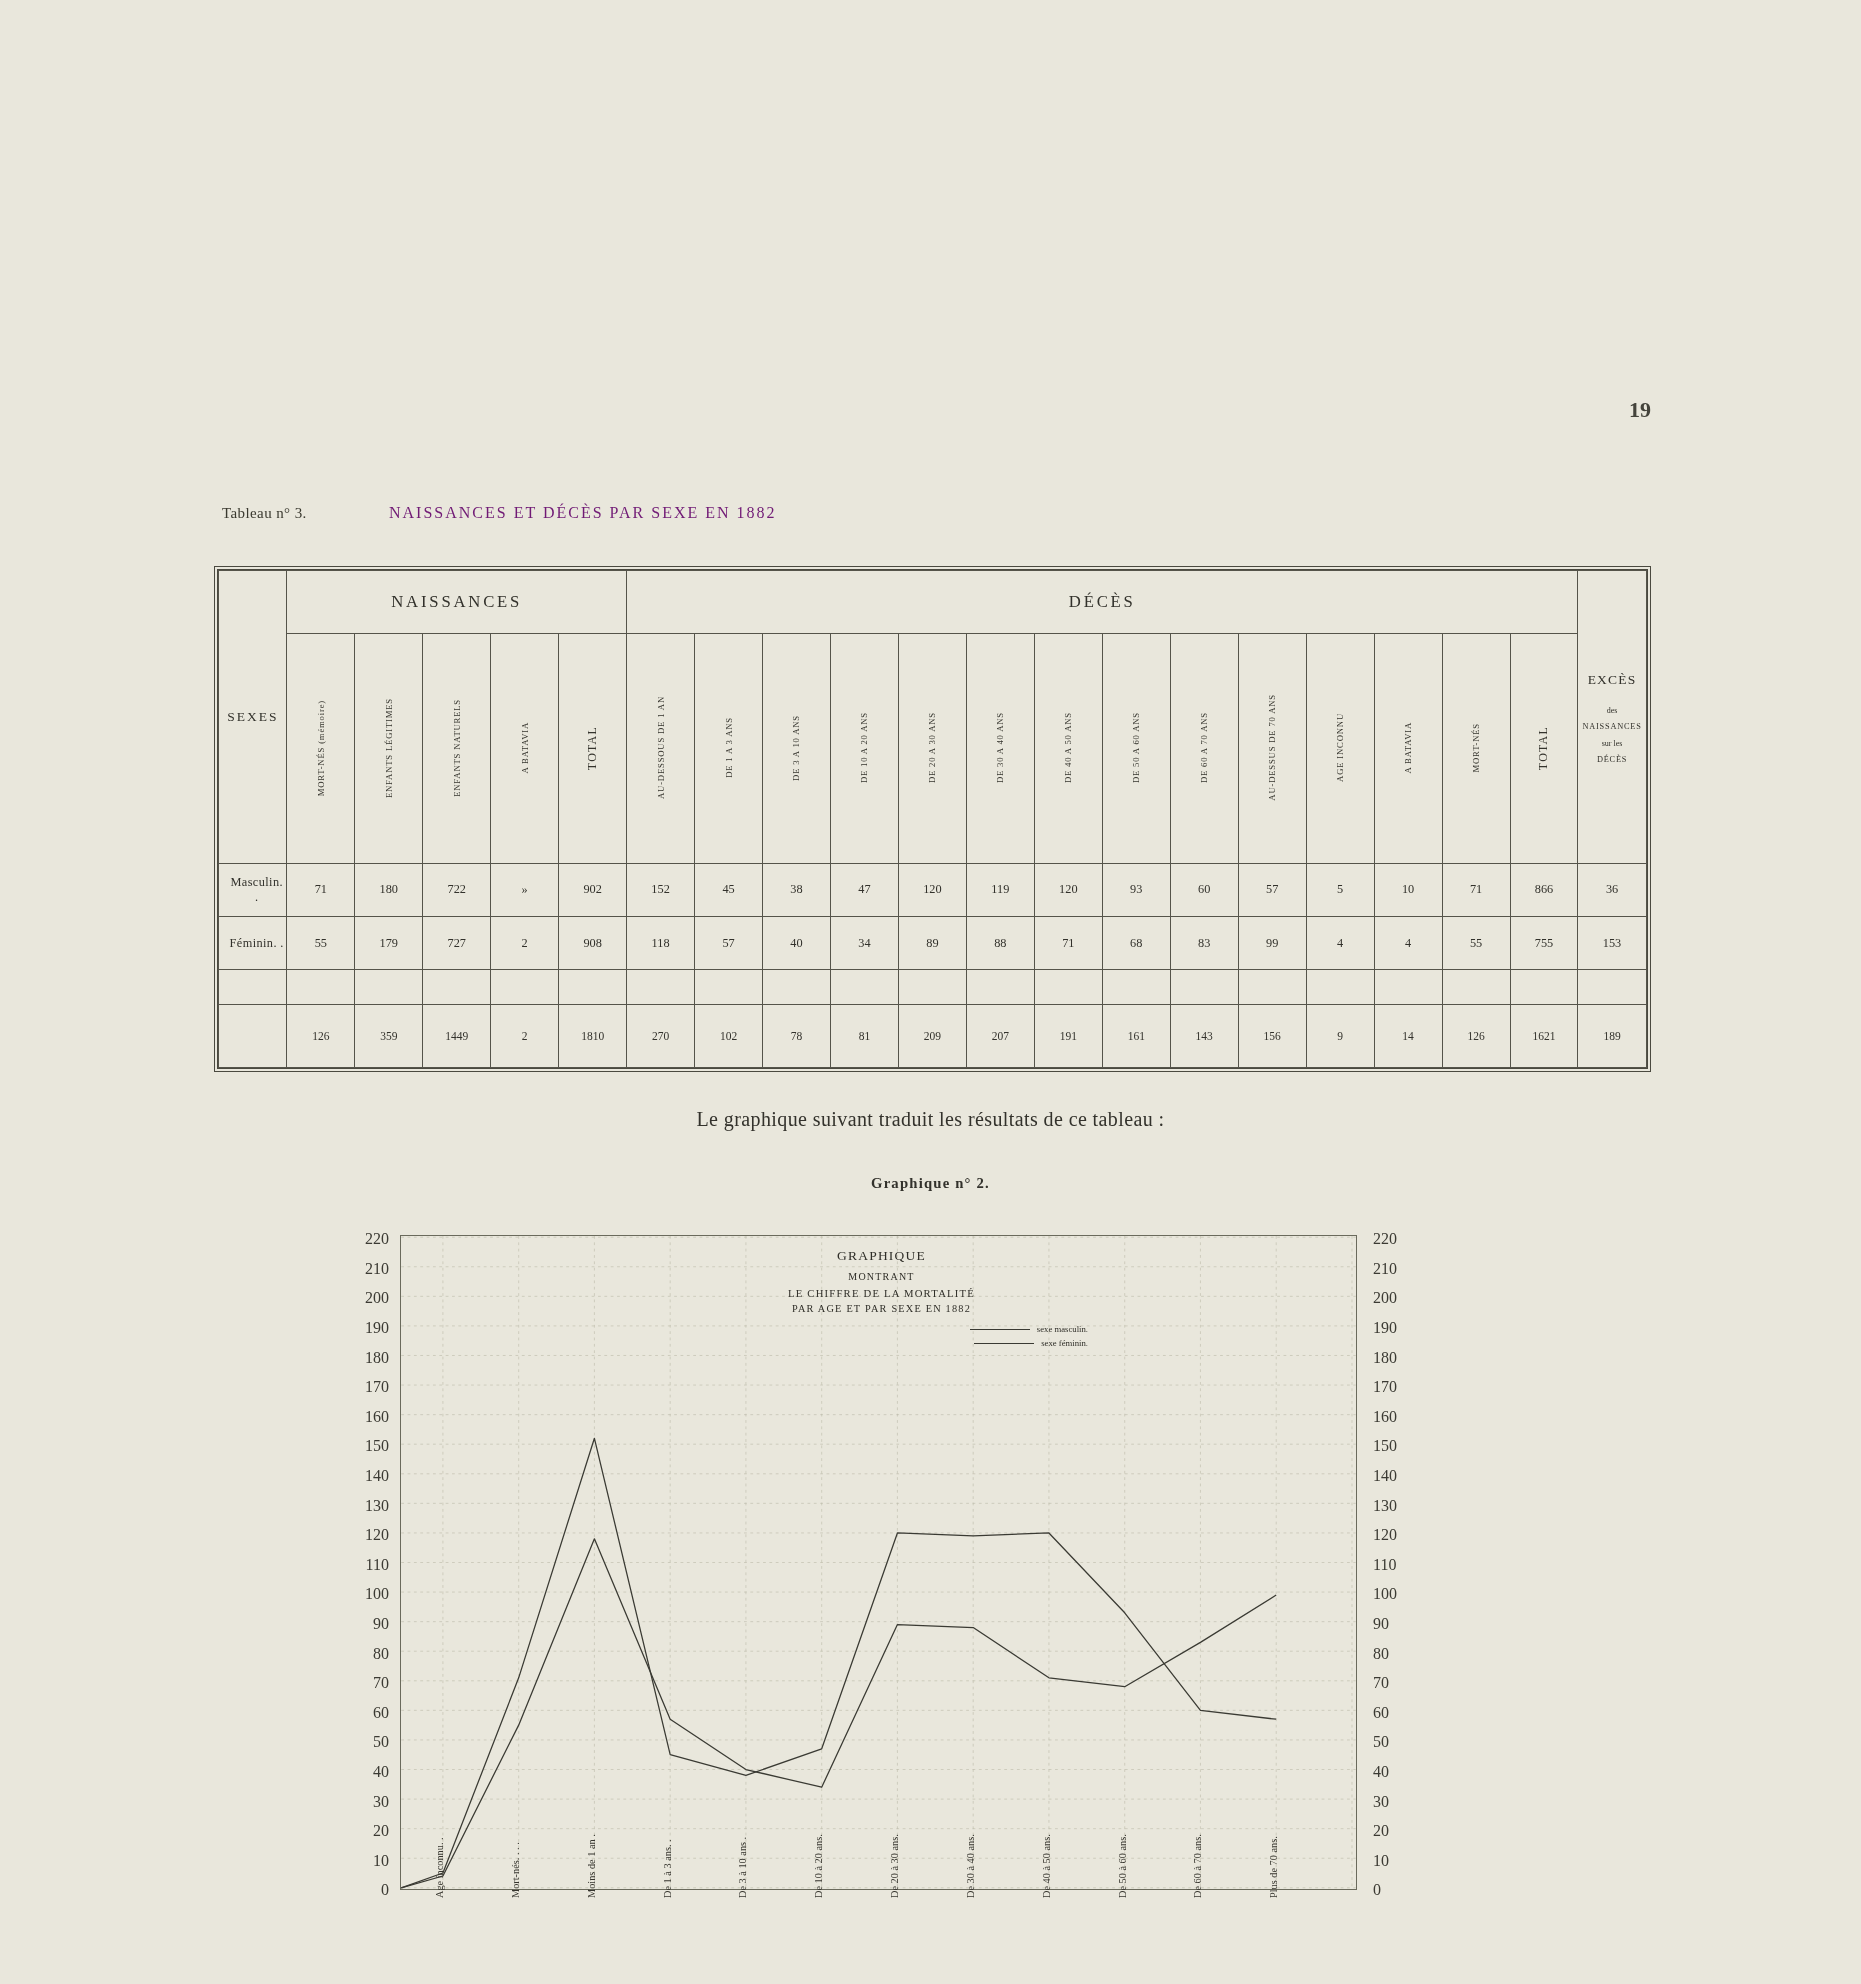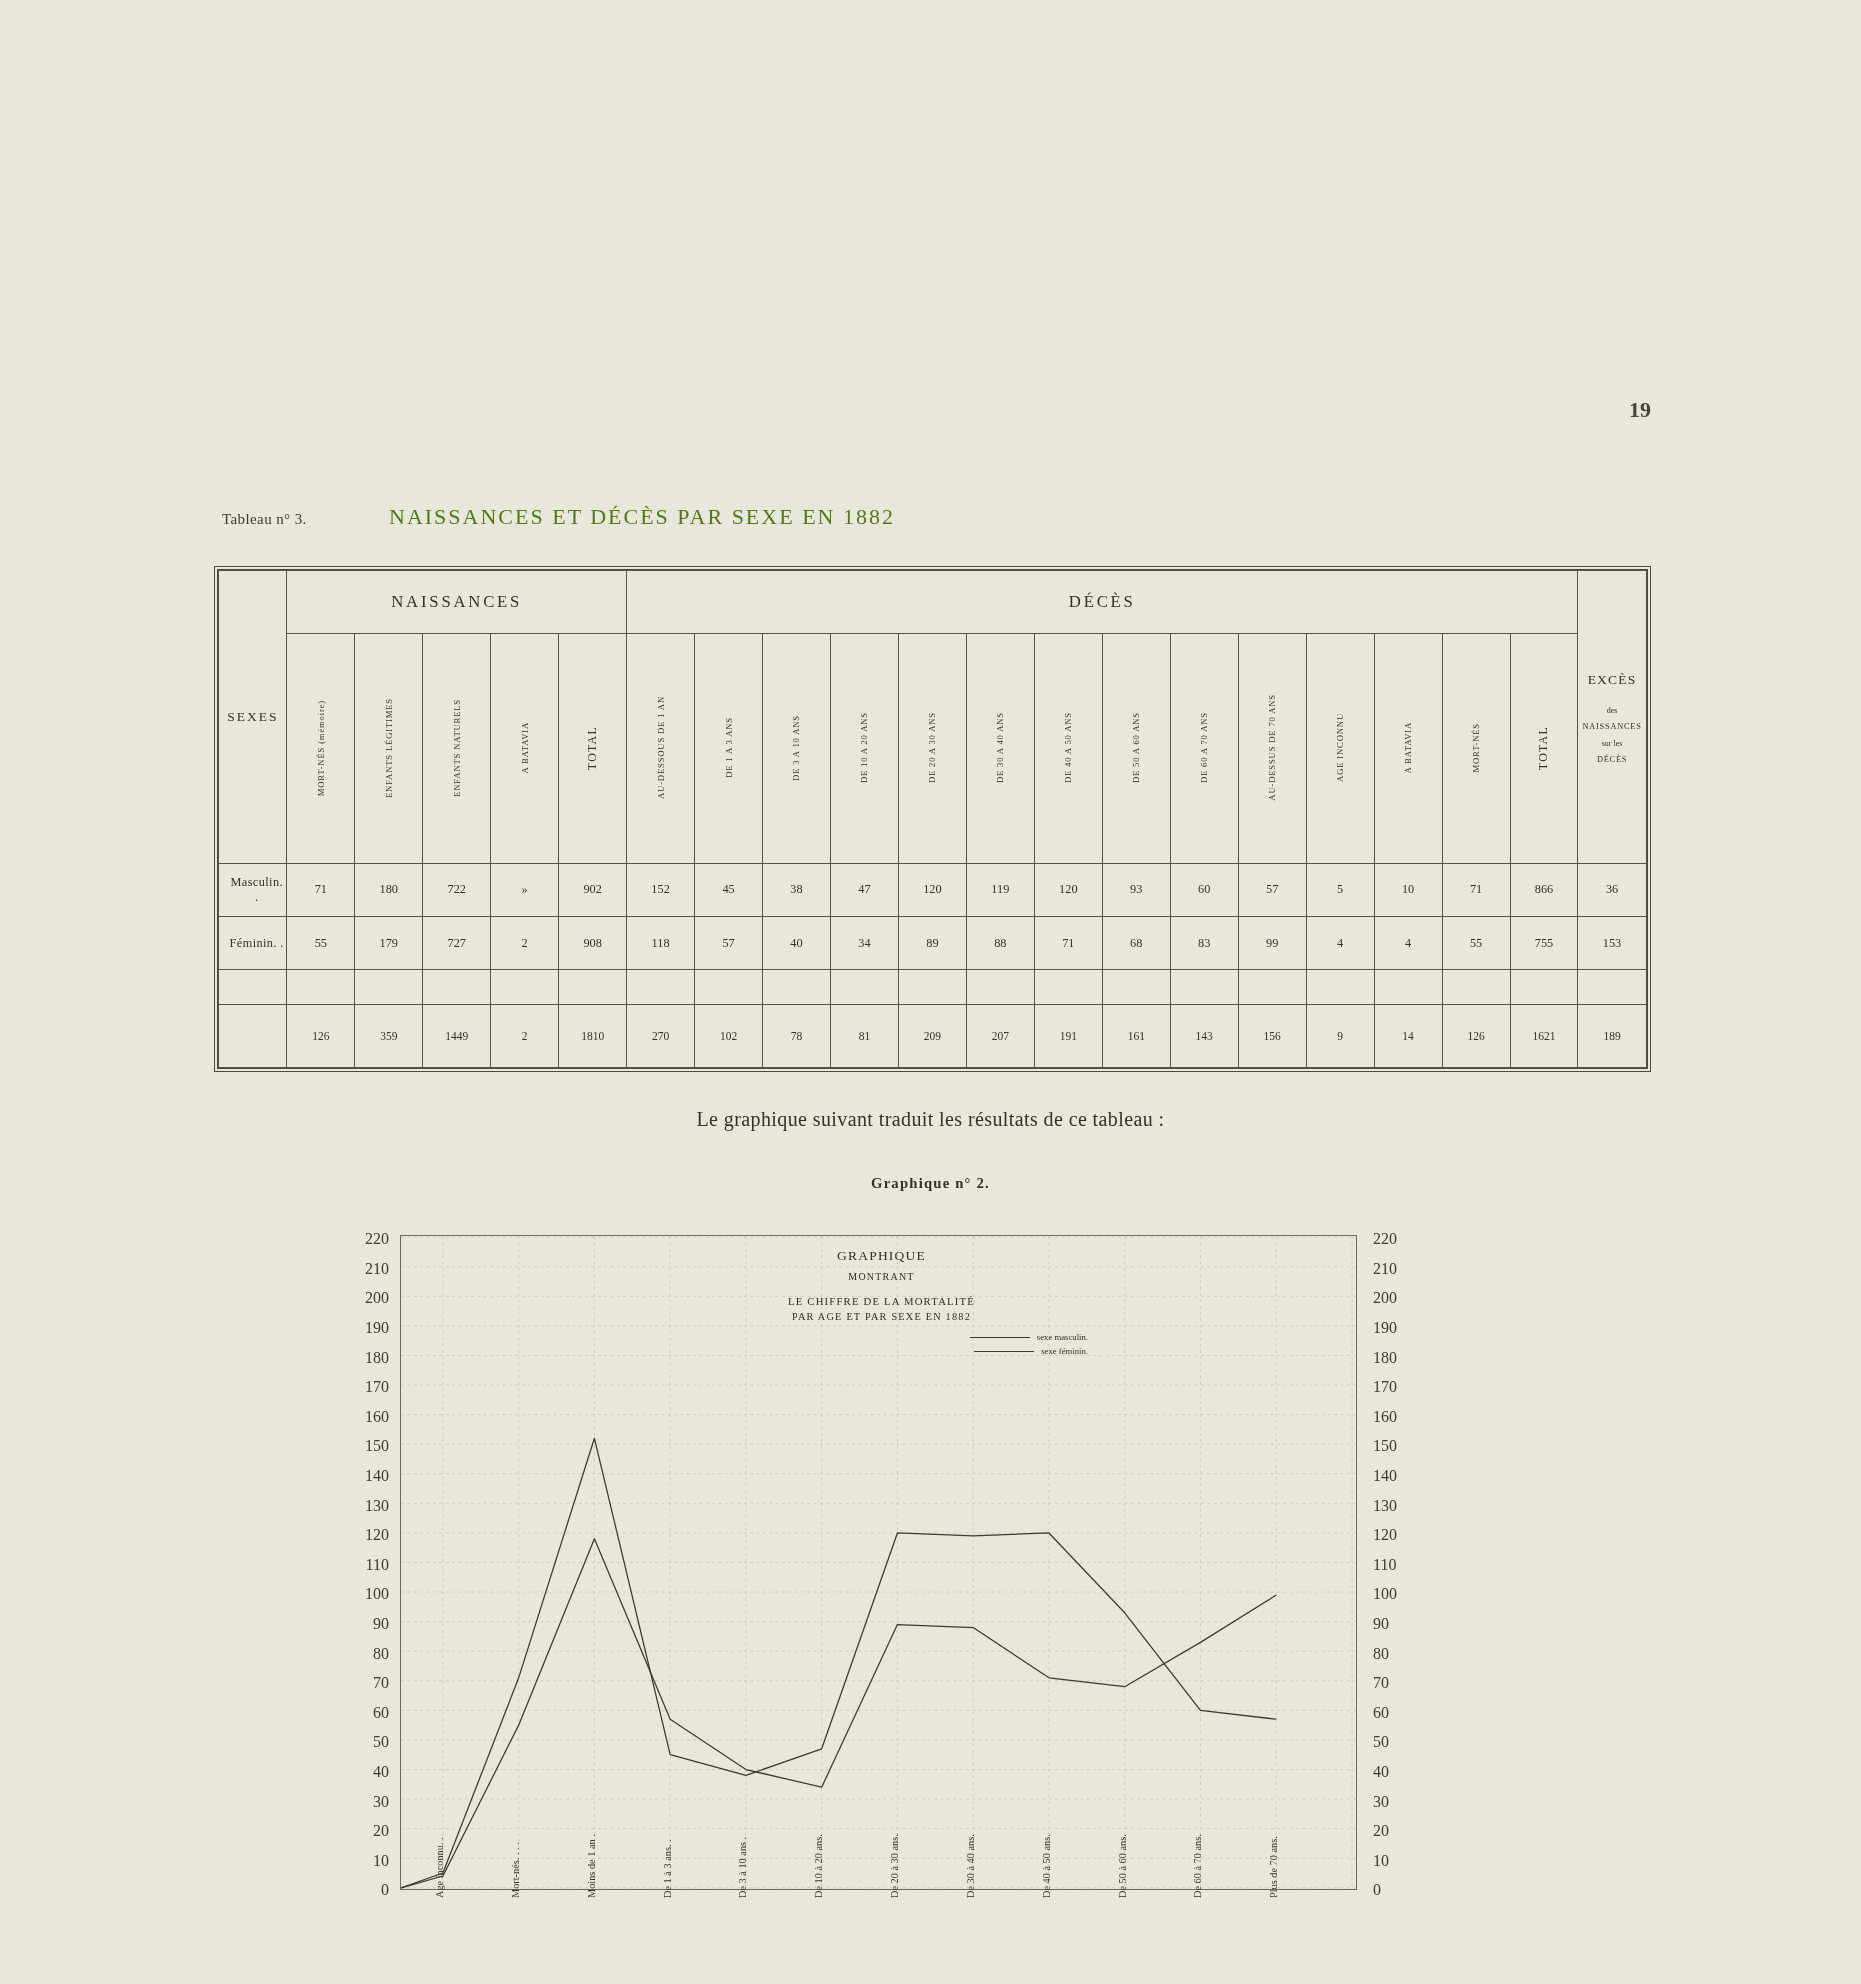--- a/index.html
+++ b/index.html
@@ -51,23 +51,23 @@
     display: flex;
     align-items: baseline;
   }
   .caption-label {
     font-size: 15px;
     letter-spacing: 0.4px;
     color: #3a392f;
     width: 167px;
   }
   .caption-title {
-    font-size: 22px;
+    font-size: 16px;
     letter-spacing: 2px;
-    color: #4d7c0f;
+    color: #701a75;
     white-space: nowrap;
   }
 
   
   .table-wrap {
     position: absolute;
     left: 214px;
     top: 566px;
     width: 1437px;
     height: 506px;
@@ -232,21 +232,21 @@
     letter-spacing: 1.2px;
   }
   .legend-sub1 {
     font-size: 10px;
     letter-spacing: 1.2px;
     margin-top: 7.1px;
   }
   .legend-sub2 {
     font-size: 10.7px;
     letter-spacing: 1.2px;
-    margin-top: 13px;
+    margin-top: 5px;
   }
   .legend-sub3 {
     font-size: 10.3px;
     letter-spacing: 1.2px;
     margin-top: 4px;
   }
   .legend-items {
     margin-top: 10.3px;
     font-size: 8.7px;
   }

